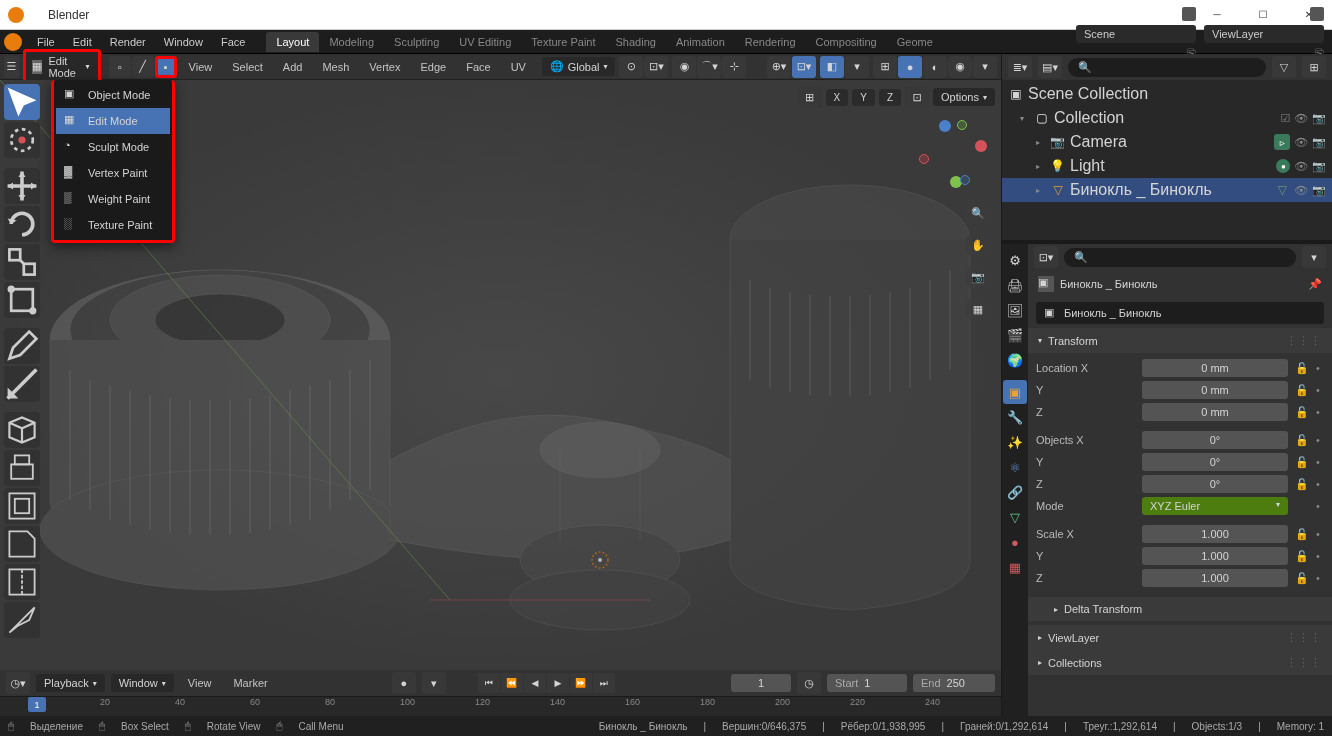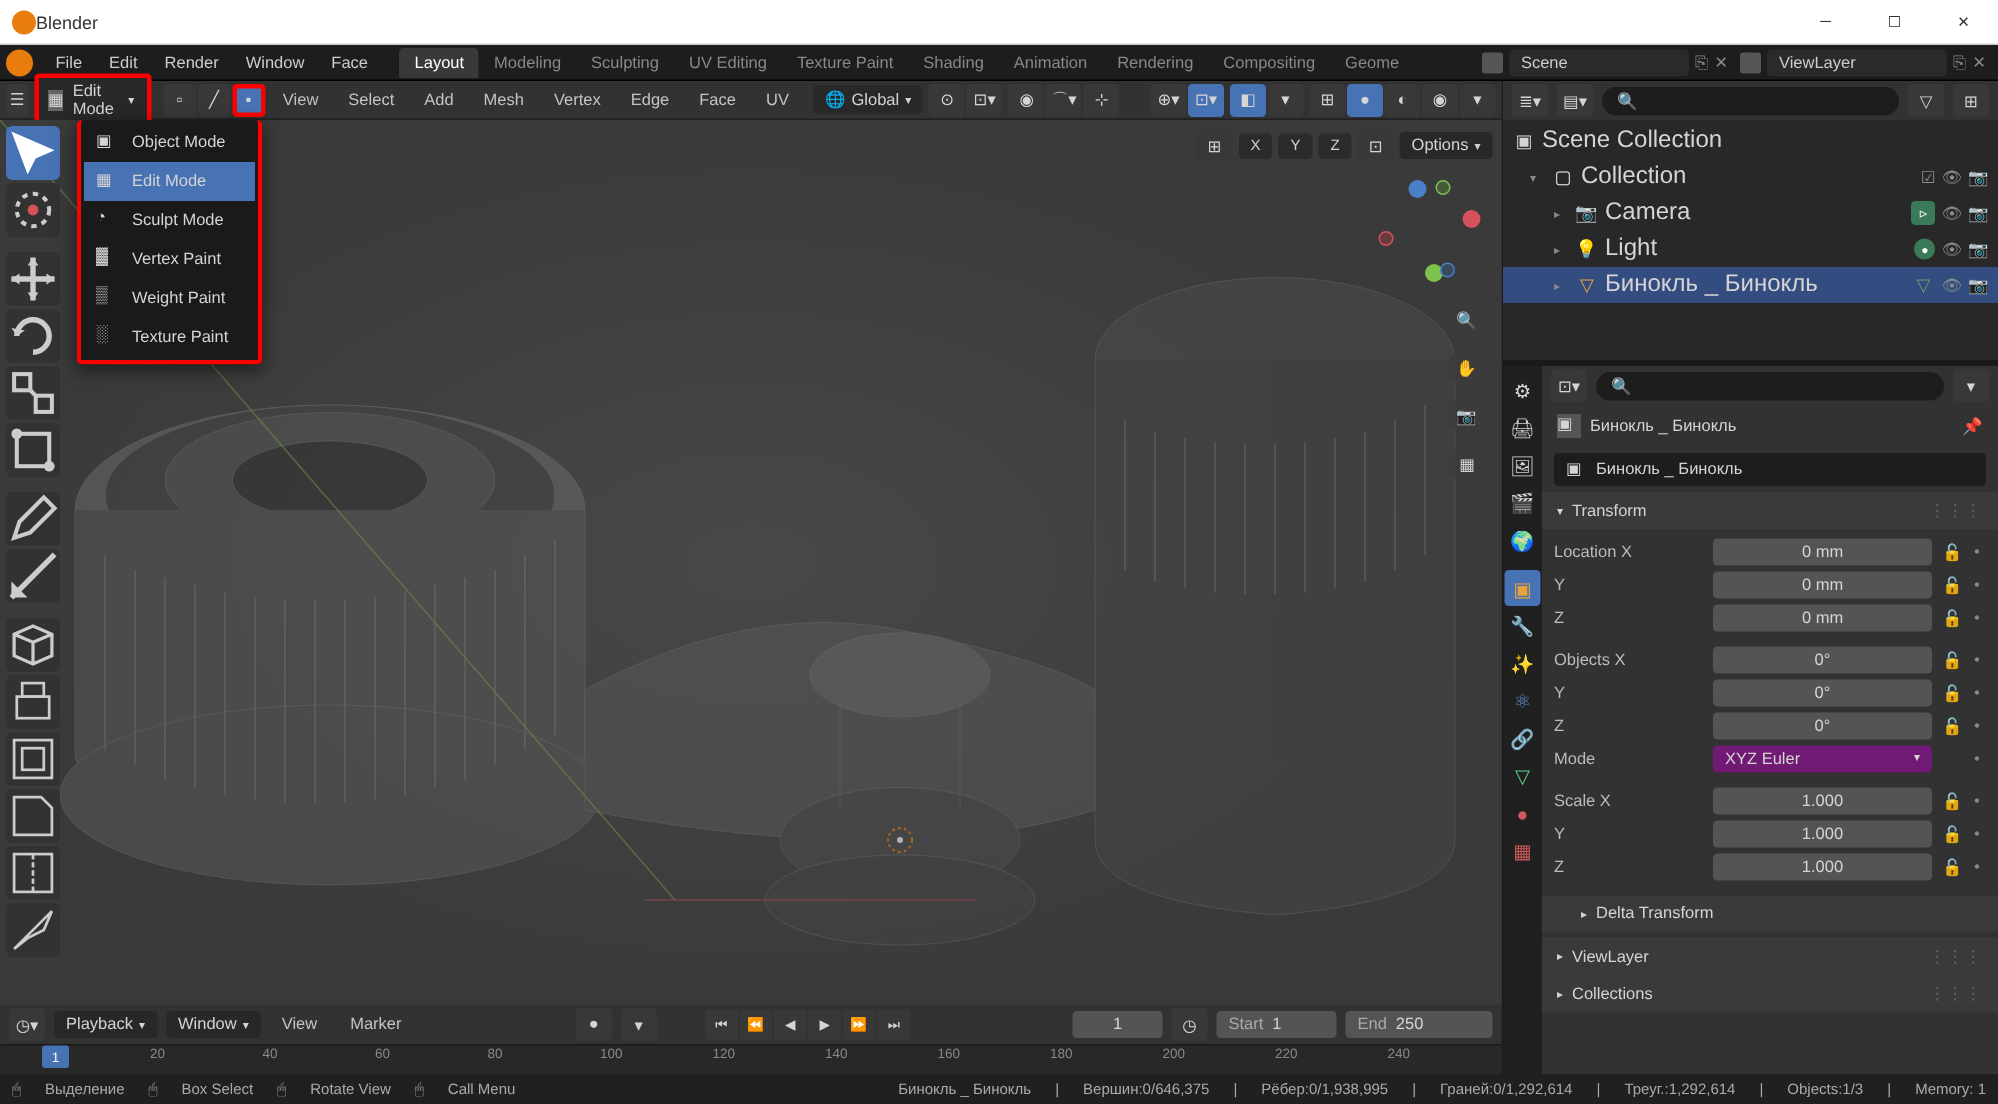--- a/index.html
+++ b/index.html
@@ -1,35 +1,35 @@
 <!DOCTYPE html>
 <html><head>
 <meta charset="utf-8">
 <style>
 * { margin: 0; padding: 0; box-sizing: border-box; font-family: -apple-system, BlinkMacSystemFont, "Segoe UI", sans-serif; }
 body { width: 1332px; height: 736px; background: #393939; color: #d4d4d4; overflow: hidden; font-size: 11px; }
 
 
 .titlebar { height: 30px; background: #fff; display: flex; align-items: center; justify-content: space-between; border-bottom: 1px solid #ccc; }
-.titlebar .left { display: flex; align-items: center; gap: 0; padding-left: 8px; }
+.titlebar .left { display: flex; align-items: center; gap: 24px; padding-left: 8px; }
 .blender-logo { width: 16px; height: 16px; background: #e87d0d; border-radius: 50%; position: relative; }
 .titlebar .title { font-size: 12px; color: #333; }
 .titlebar .right { display: flex; }
 .win-btn { width: 46px; height: 30px; display: flex; align-items: center; justify-content: center; font-size: 10px; color: #333; }
 
 
 .topmenu { height: 24px; background: #1d1d1d; display: flex; align-items: center; padding: 0 4px; color: #ccc; border-bottom: 1px solid #000; }
 .topmenu .menu-item { padding: 0 9px; cursor: pointer; font-size: 11px; }
 .logo-icon { width: 18px; height: 18px; background: #e87d0d; border-radius: 50%; margin-right: 6px; }
 
 
 .workspace-tabs { display: flex; margin-left: 12px; align-items: center; flex: 1; }
 .tab { padding: 4px 10px; color: #888; font-size: 11px; cursor: pointer; }
 .tab.active { background: #393939; color: #fff; border-radius: 3px 3px 0 0; }
-.scene-box { display: flex; align-items: center; gap: 4px; padding: 0 4px; }
+.scene-box { display: flex; align-items: flex-end; gap: 4px; padding: 0 4px; flex-direction: column; }
 .scene-input { background: #2a2a2a; border-radius: 3px; padding: 3px 8px; width: 120px; display: flex; align-items: center; gap: 6px; }
 .scene-icon { width: 14px; height: 14px; background: #555; border-radius: 2px; }
 
 
 .main-layout { display: flex; height: 662px; }
 .viewport-area { width: 1001px; display: flex; flex-direction: column; position: relative; }
 .right-panel { width: 331px; display: flex; flex-direction: column; }
 
 
 .vp-header { height: 26px; background: #323232; display: flex; align-items: center; padding: 0 4px; gap: 4px; border-bottom: 1px solid #202020; }
@@ -124,21 +124,21 @@
 .prop-section { margin: 0 0 4px 0; }
 .prop-section-hdr { padding: 6px 10px; display: flex; align-items: center; gap: 6px; cursor: pointer; background: #3a3a3a; }
 .prop-section-hdr .arrow { font-size: 8px; }
 .drag-dots { margin-left: auto; color: #666; letter-spacing: 1px; }
 .prop-rows { padding: 4px 8px 8px 8px; }
 .prop-row { display: flex; align-items: center; gap: 6px; padding: 2px 0; }
 .prop-row .label { width: 100px; text-align: left; color: #bbb; }
 .prop-row .value { flex: 1; background: #545454; border-radius: 3px; padding: 3px 6px; text-align: center; }
 .prop-row .lock { width: 16px; display: flex; justify-content: center; color: #888; }
 .prop-row .dot { width: 8px; color: #888; }
-.prop-row .dropdown { flex: 1; background: #701a75; border-radius: 3px; padding: 3px 8px; display: flex; justify-content: space-between; }
+.prop-row .dropdown { flex: 1; background: #4d7c0f; border-radius: 3px; padding: 3px 8px; display: flex; justify-content: space-between; }
 
 svg.i { width: 100%; height: 100%; }
 </style>
 </head>
 <body>
 
 <div class="titlebar">
   <div class="left">
     <div class="blender-logo"></div>
     <span class="title">Blender</span>
@@ -480,21 +480,21 @@
         <div class="playbt">⏩</div>
         <div class="playbt">⏭</div>
       </div>
       <div style="flex:1"></div>
       <div class="frame-input">1</div>
       <div class="hdr-icon-btn">◷</div>
       <div class="frame-input" style="display:flex;gap:6px;width:80px">
           <span style="color:#aaa">Start</span>
           <span>1</span>
         </div>
-      <div class="frame-input" style="display:flex;gap:6px;width:98px">
+      <div class="frame-input" style="display:flex;gap:6px;width:82px">
           <span style="color:#aaa">End</span>
           <span>250</span>
         </div>
     </div>
     <div class="timeline-ruler">
       <div class="tl-cursor">1</div>
       <span class="tl-tick" style="left:100px">20</span>
       <span class="tl-tick" style="left:175px">40</span>
       <span class="tl-tick" style="left:250px">60</span>
       <span class="tl-tick" style="left:325px">80</span>

